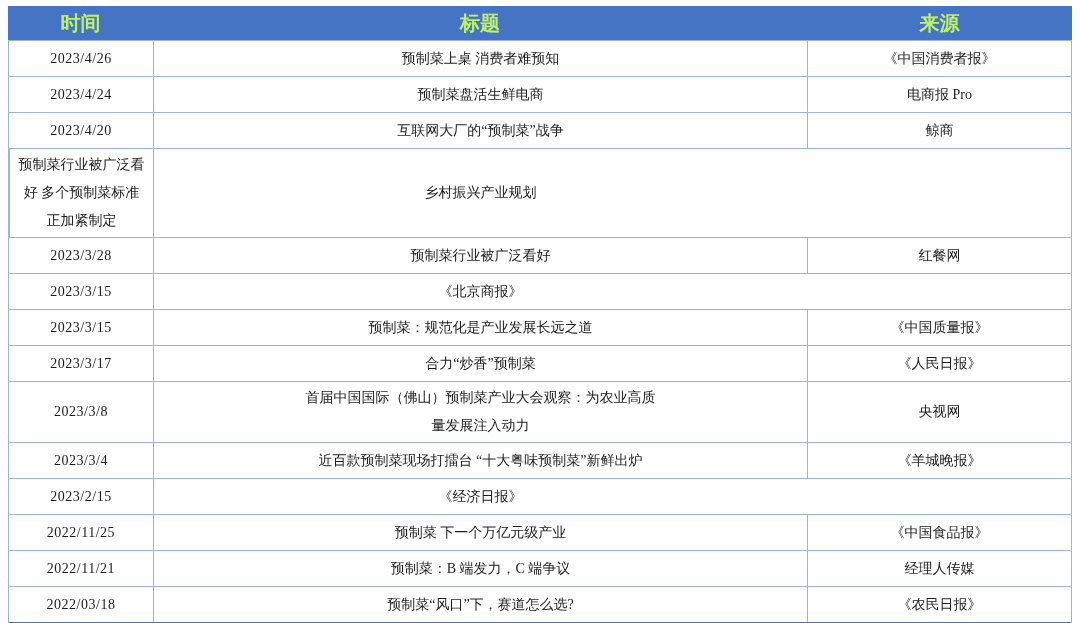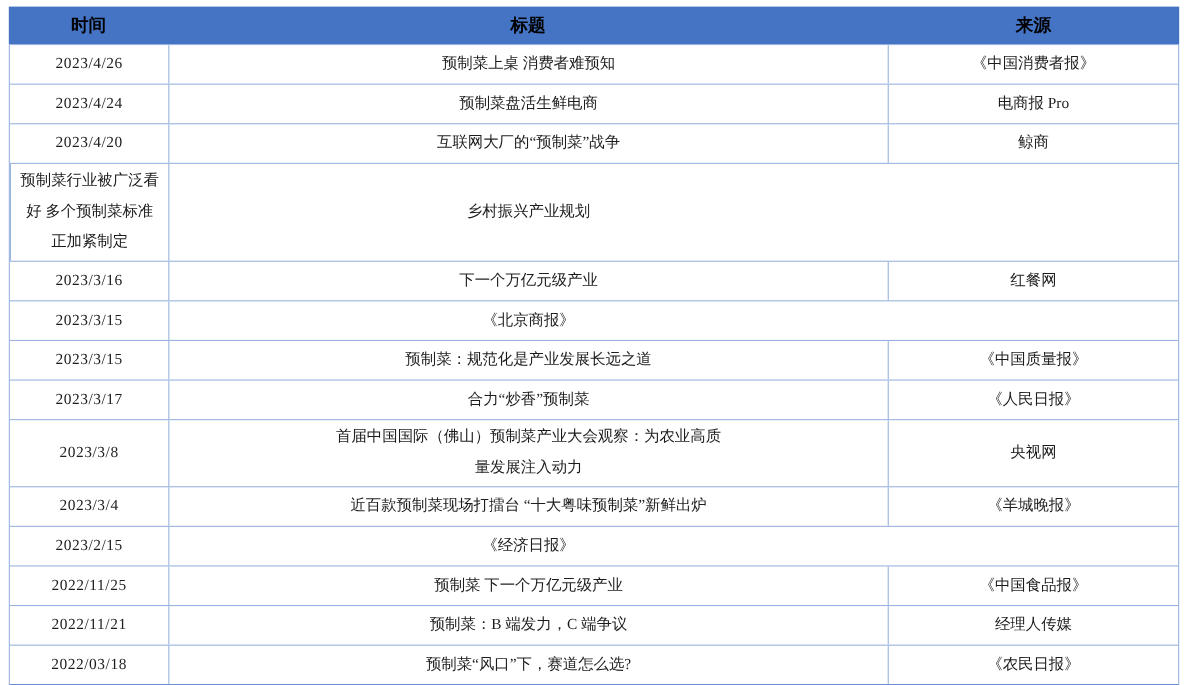--- a/index.html
+++ b/index.html
@@ -23,22 +23,22 @@
     display: grid;
     grid-template-columns: 145px 654px 1fr;
     background: #4674c4;
     height: 34px;
   }
   .th {
     display: flex;
     align-items: center;
     justify-content: center;
     font-weight: bold;
-    font-size: 16px;
-    color: #000000;
+    font-size: 20px;
+    color: #bef264;
   }
   .tbody {
     border-left: 1px solid #9ab3df;
     border-right: 1px solid #9ab3df;
     border-bottom: 3px solid #4674c4;
     box-sizing: border-box;
   }
   .row {
     display: grid;
     grid-template-columns: 144px 654px 1fr;
@@ -90,22 +90,22 @@
     <div class="cell cell-title">互联网大厂的“预制菜”战争</div>
     <div class="cell cell-source">鲸商</div>
   </div>
 
   <div class="row">
     <div class="cell cell-title">预制菜行业被广泛看好 多个预制菜标准正加紧制定</div>
     <div class="cell cell-source">乡村振兴产业规划</div>
   </div>
 
   <div class="row">
-    <div class="cell cell-date">2023/3/16</div>
-    <div class="cell cell-title">下一个万亿元级产业</div>
+    <div class="cell cell-date">2023/3/28</div>
+    <div class="cell cell-title">预制菜行业被广泛看好</div>
     <div class="cell cell-source">红餐网</div>
   </div>
 
   <div class="row">
     <div class="cell cell-date">2023/3/15</div>
     <div class="cell cell-source">《北京商报》</div>
   </div>
 
   <div class="row">
     <div class="cell cell-date">2023/3/15</div>

